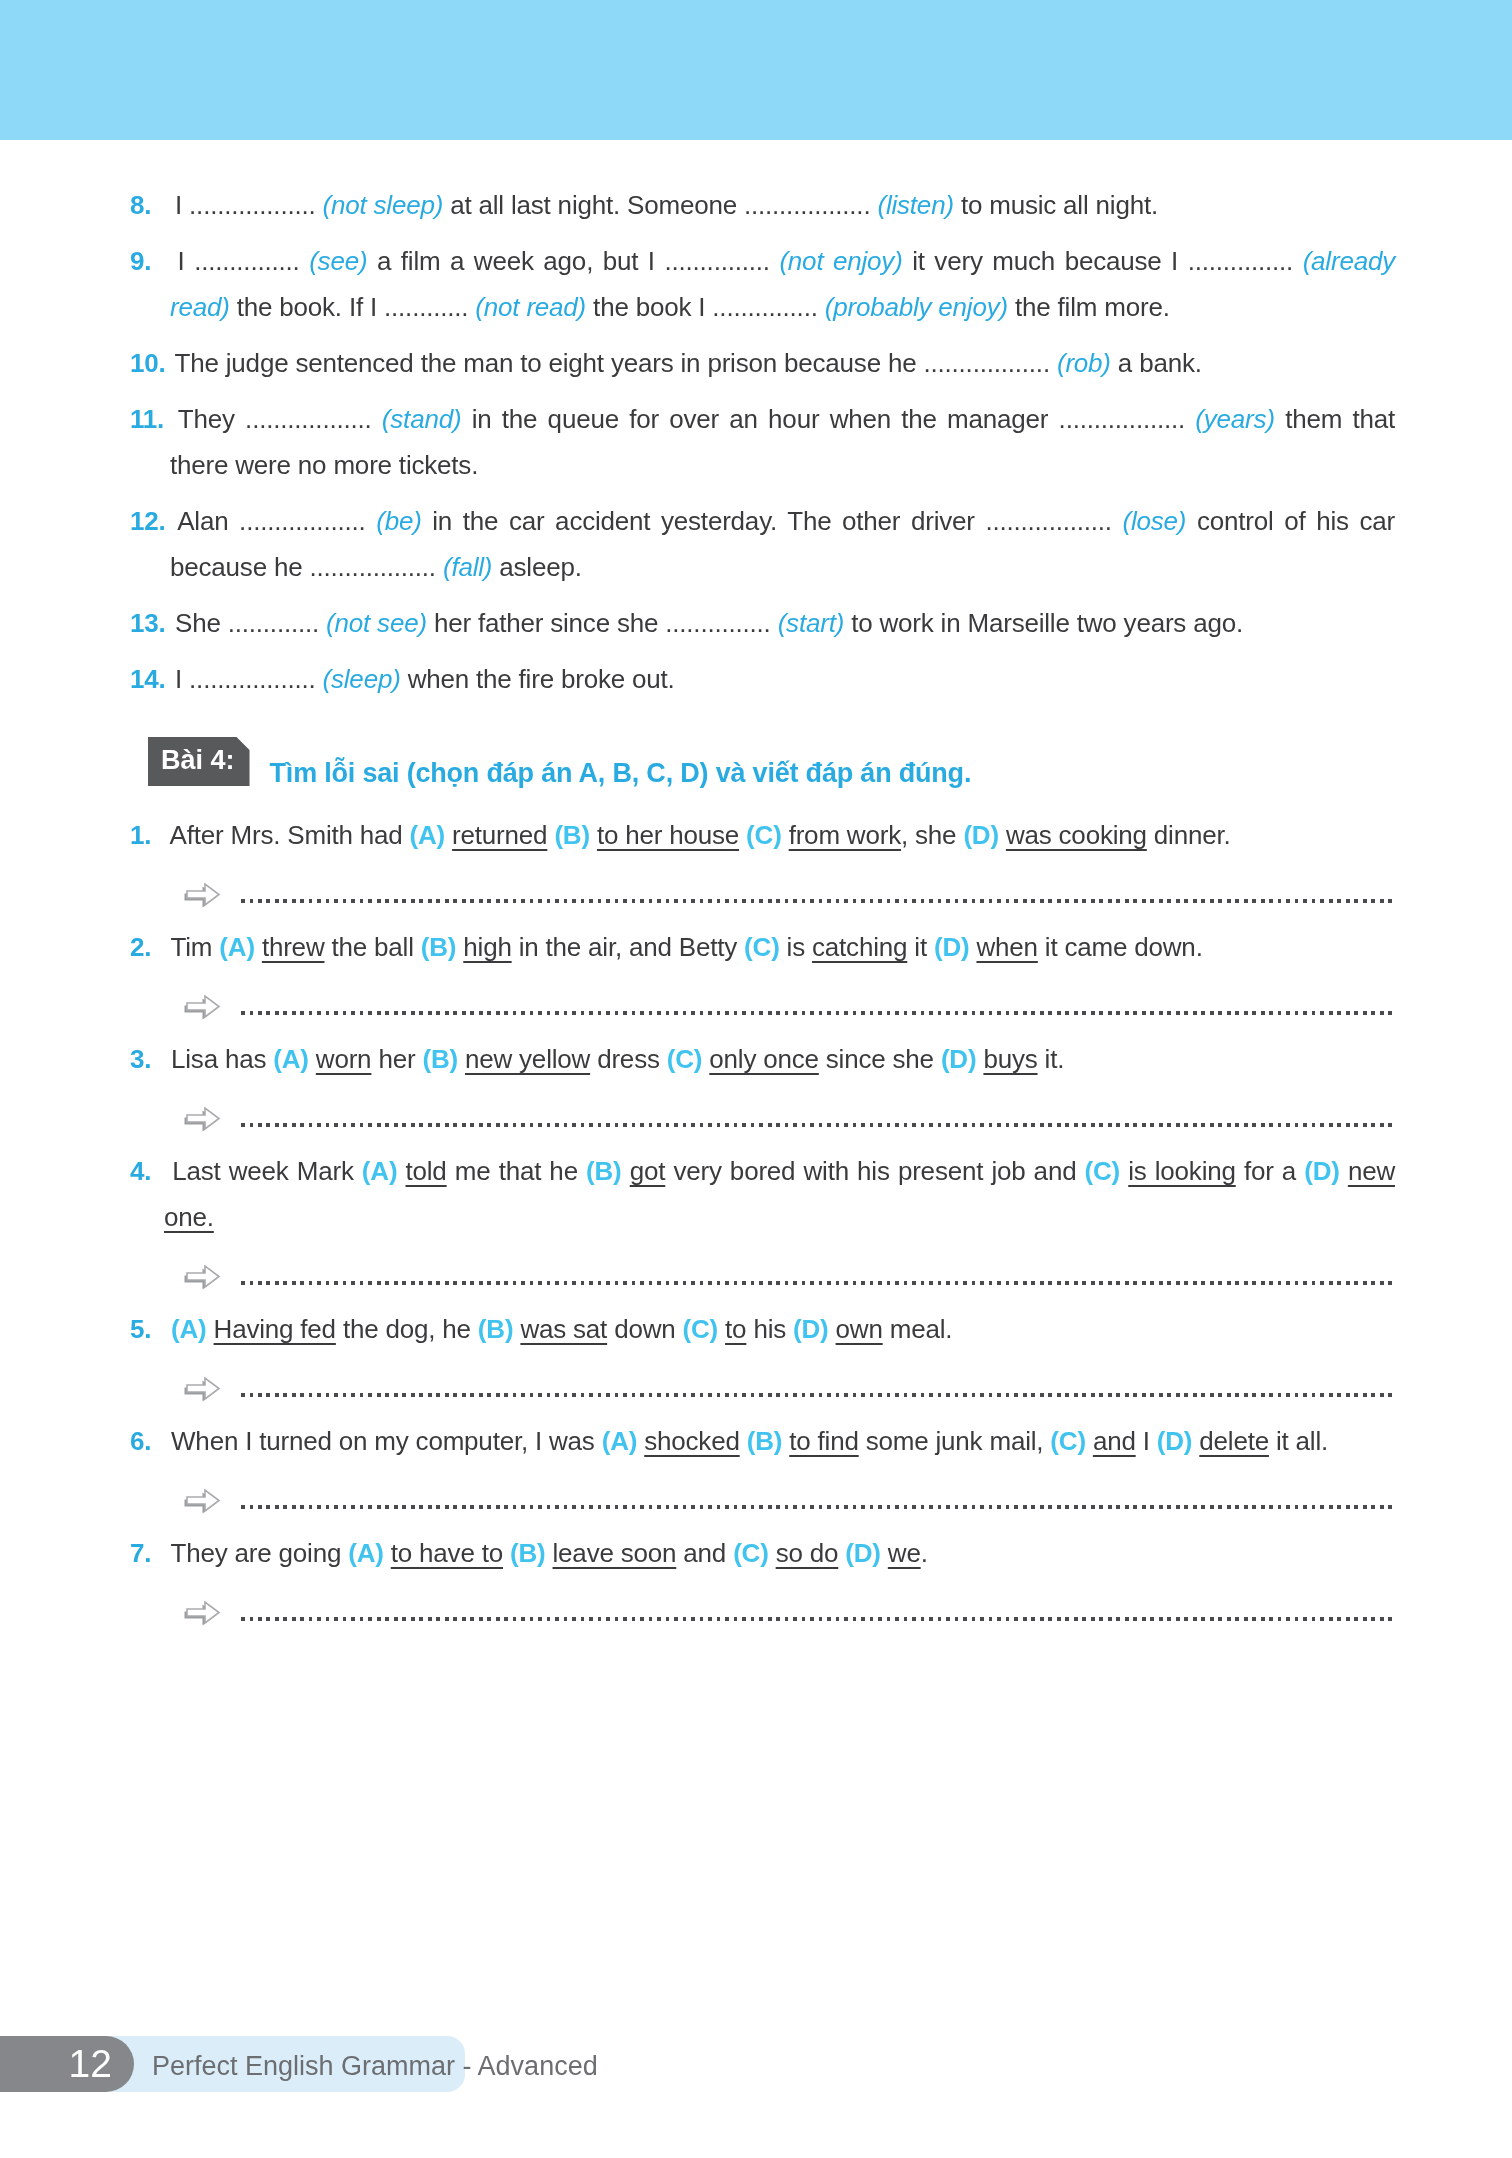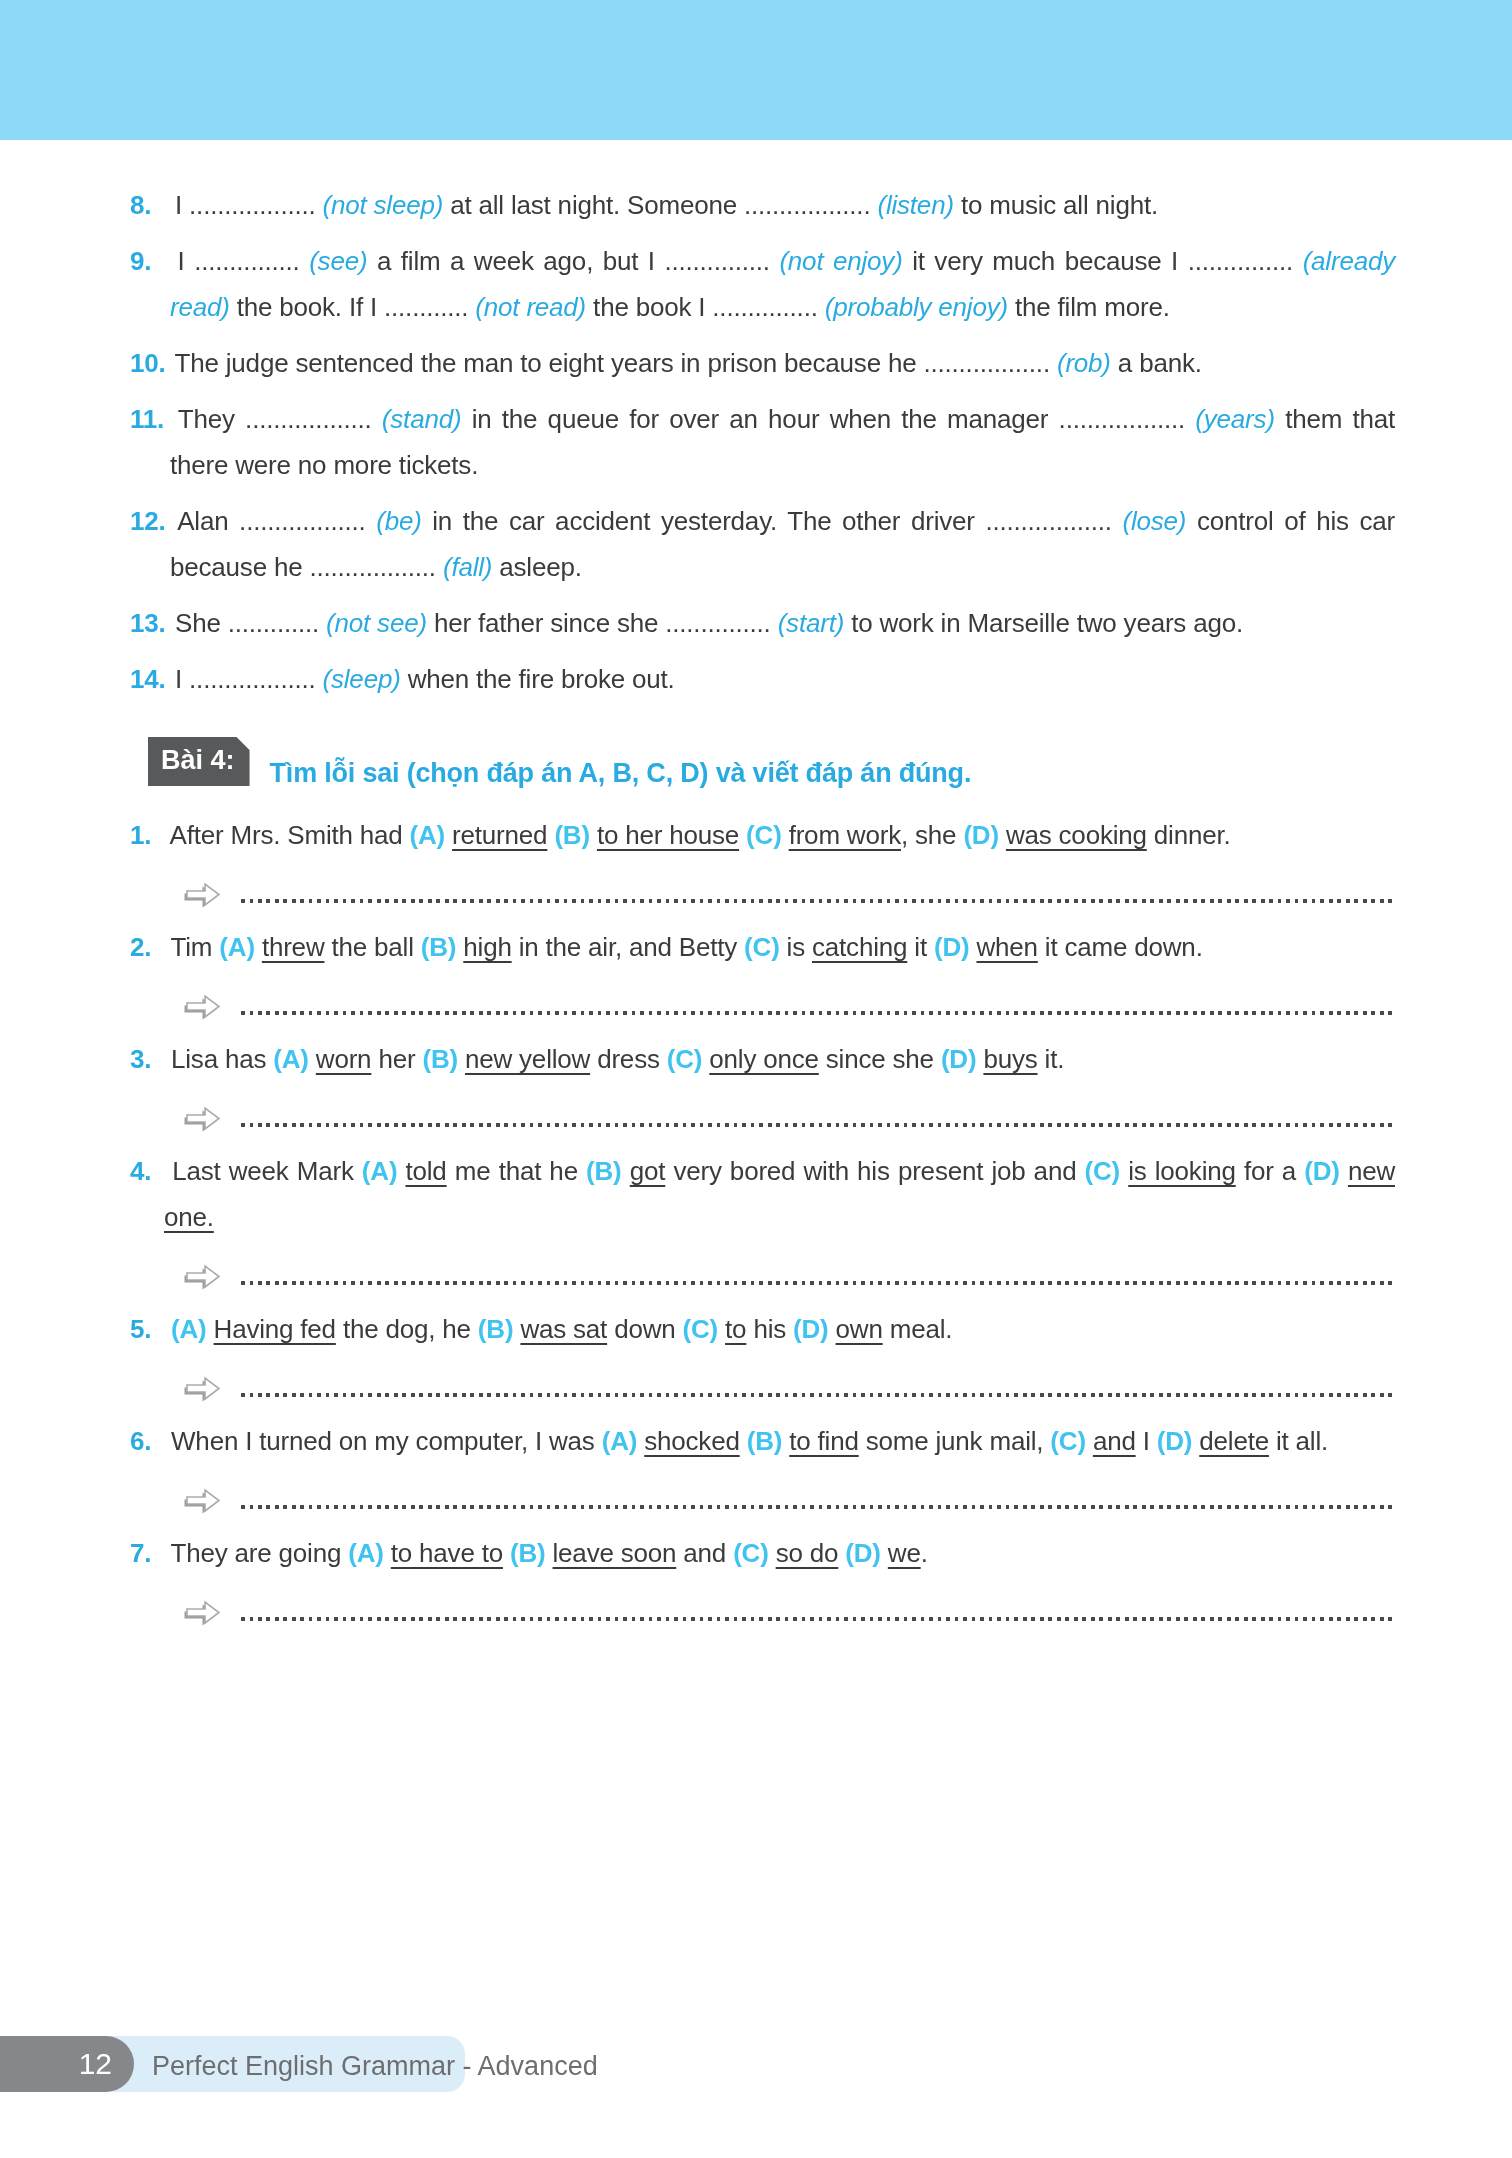--- a/index.html
+++ b/index.html
@@ -31,21 +31,21 @@
   .answer-row{display:flex;align-items:center;height:46px;margin:12px 0 8px 0;padding-left:53px;}
   .arrow-icon{width:40px;height:30px;flex:0 0 auto;}
   .dotline{flex:1;margin-left:18px;height:4px;transform:translateY(8px);
            background:repeating-linear-gradient(to right,#4a4a4c 0 3.5px,transparent 3.5px 8.5px);}
 
   
   .footer{position:absolute;left:0;top:2036px;width:1512px;height:56px;}
   .footer-band{position:absolute;left:0;top:0;width:465px;height:56px;background:#daedf8;
                border-radius:0 18px 18px 0;}
   .footer-pill{position:absolute;left:0;top:0;width:134px;height:56px;background:#85878a;
-               border-radius:0 28px 28px 0;color:#ffffff;font-size:30px;display:flex;
+               border-radius:0 28px 28px 0;color:#ffffff;font-size:39px;display:flex;
                align-items:center;justify-content:flex-end;padding-right:22px;box-sizing:border-box;}
   .footer-title{position:absolute;left:152px;top:0;height:60px;display:flex;align-items:center;
                 color:#6d6e71;font-size:27px;}
 </style>
 </head>
 <body>
 
 <div class="page">
   <div class="header-band"></div>
 

